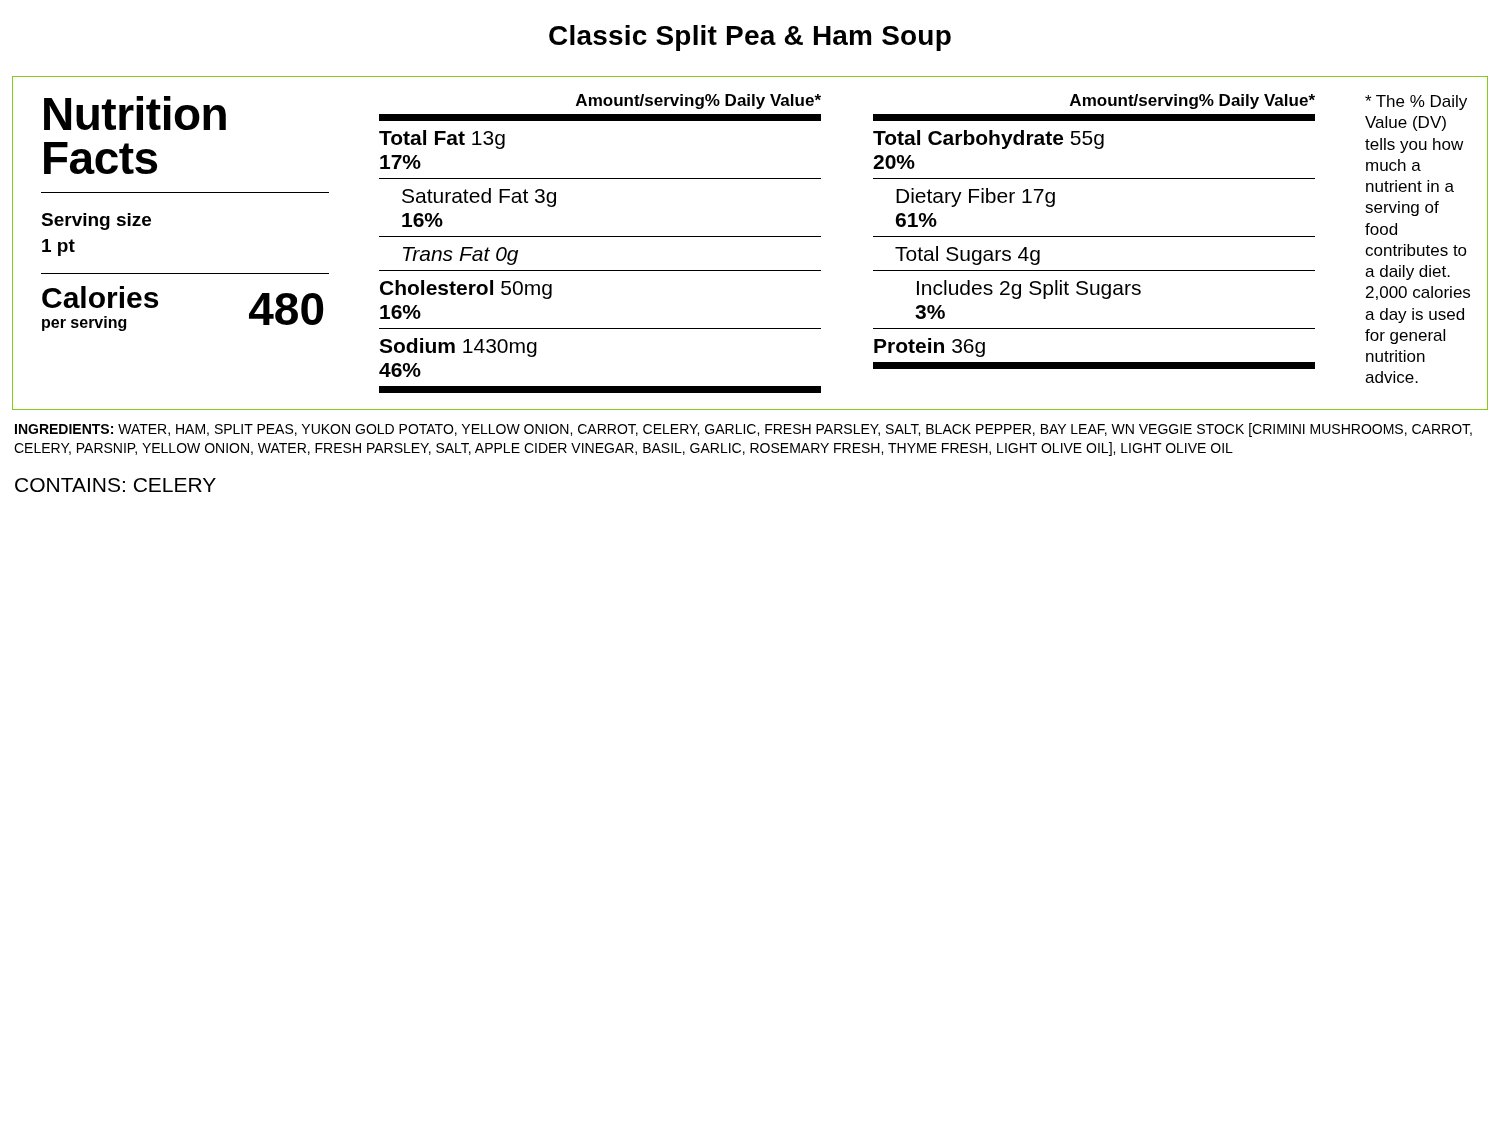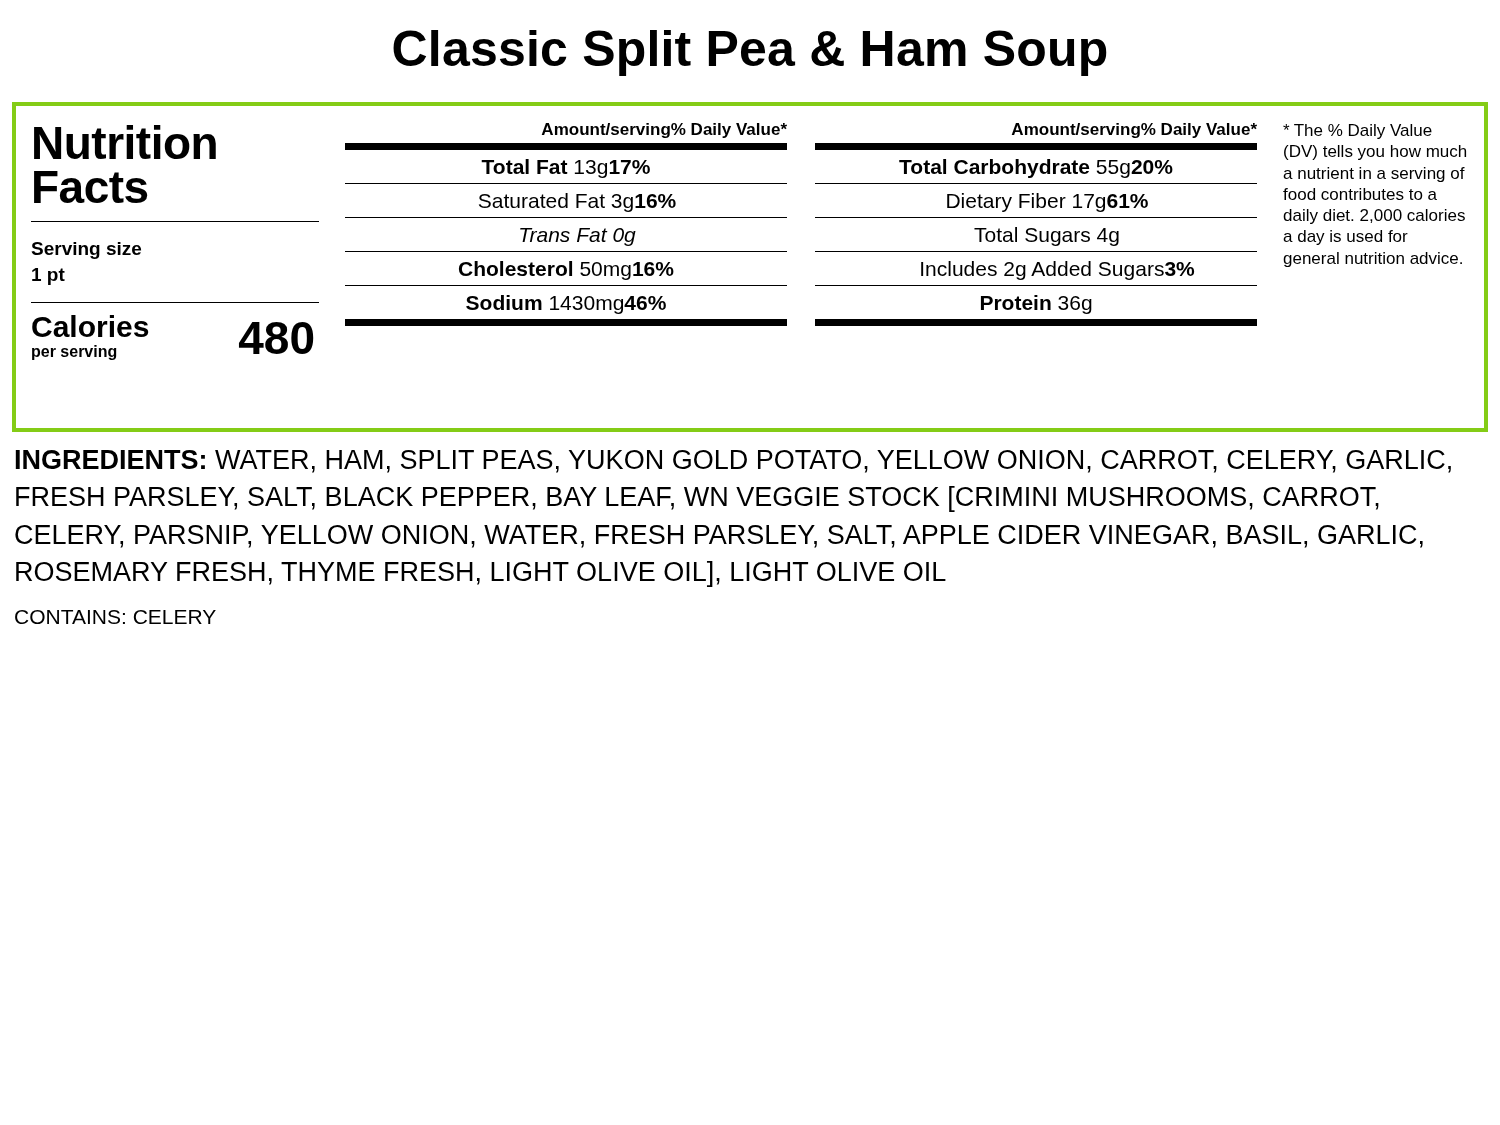--- a/index.html
+++ b/index.html
@@ -15,36 +15,37 @@
     -webkit-font-smoothing: antialiased;
   }
   .page {
     position: relative;
     width: 1500px;
     height: 1125px;
     box-sizing: border-box;
   }
   .product-title {
     text-align: center;
-    font-size: 50px;
+    font-size: 28px;
     font-weight: bold;
     letter-spacing: 0.2px;
     padding-top: 20px;
     padding-bottom: 10px;
   }
 
   
   .nf-panel {
     margin: 14px 12px 0 12px;
-    border: 4px solid #84cc16;
+    border: 1px solid #84cc16;
     box-sizing: border-box;
     display: flex;
     flex-direction: row;
-    padding: 14px 16px 16px 15px;
+    padding: 14px 16px 16px 28px;
     min-height: 330px;
+    gap: 24px;
   }
 
   
   .nf-left {
     width: 300px;
     flex: 0 0 300px;
     padding-right: 12px;
     box-sizing: border-box;
   }
   .nf-title {
@@ -107,24 +108,25 @@
     margin-left: 16px;
   }
   .bar-thick {
     border-bottom: 7px solid #000;
   }
   .bar-thin {
     border-bottom: 1px solid #000;
   }
   .nut-row {
     display: flex;
-    justify-content: center;
+    justify-content: space-between;
     align-items: baseline;
     font-size: 21px;
     padding: 5px 0 4px 0;
+    flex-direction: column;
   }
   .nut-row .name b { font-weight: bold; }
   .nut-row .dv {
     font-weight: bold;
     font-size: 21px;
   }
   .indent1 { padding-left: 22px; }
   .indent2 { padding-left: 42px; }
   .italic { font-style: italic; }
 
@@ -140,21 +142,21 @@
     padding-left: 12px;
     font-size: 17px;
     line-height: 1.25;
     box-sizing: border-box;
   }
   .nf-foot .star { float: left; margin-right: 4px; }
 
   
   .ingredients {
     margin: 10px 14px 0 14px;
-    font-size: 27px;
+    font-size: 14px;
     line-height: 1.38;
   }
   .ingredients b { font-weight: bold; }
   .contains {
     margin: 14px 14px 0 14px;
     font-size: 21px;
   }
   .contains b { font-weight: normal; }
 </style>
 </head>
@@ -239,21 +241,21 @@
             <span class="name">Dietary Fiber 17g</span>
             <span class="dv">61%</span>
           </div>
           <div class="bar-thin"></div>
           <div class="nut-row indent1">
             <span class="name">Total Sugars 4g</span>
             <span class="dv"></span>
           </div>
           <div class="bar-thin"></div>
           <div class="nut-row indent2">
-            <span class="name">Includes 2g Added Sugars</span>
+            <span class="name">Includes 2g Split Sugars</span>
             <span class="dv">3%</span>
           </div>
           <div class="bar-thin"></div>
           <div class="nut-row">
             <span class="name"><b>Protein</b> 36g</span>
             <span class="dv"></span>
           </div>
         </div>
       <div class="bar-thick"></div>
     </div>

